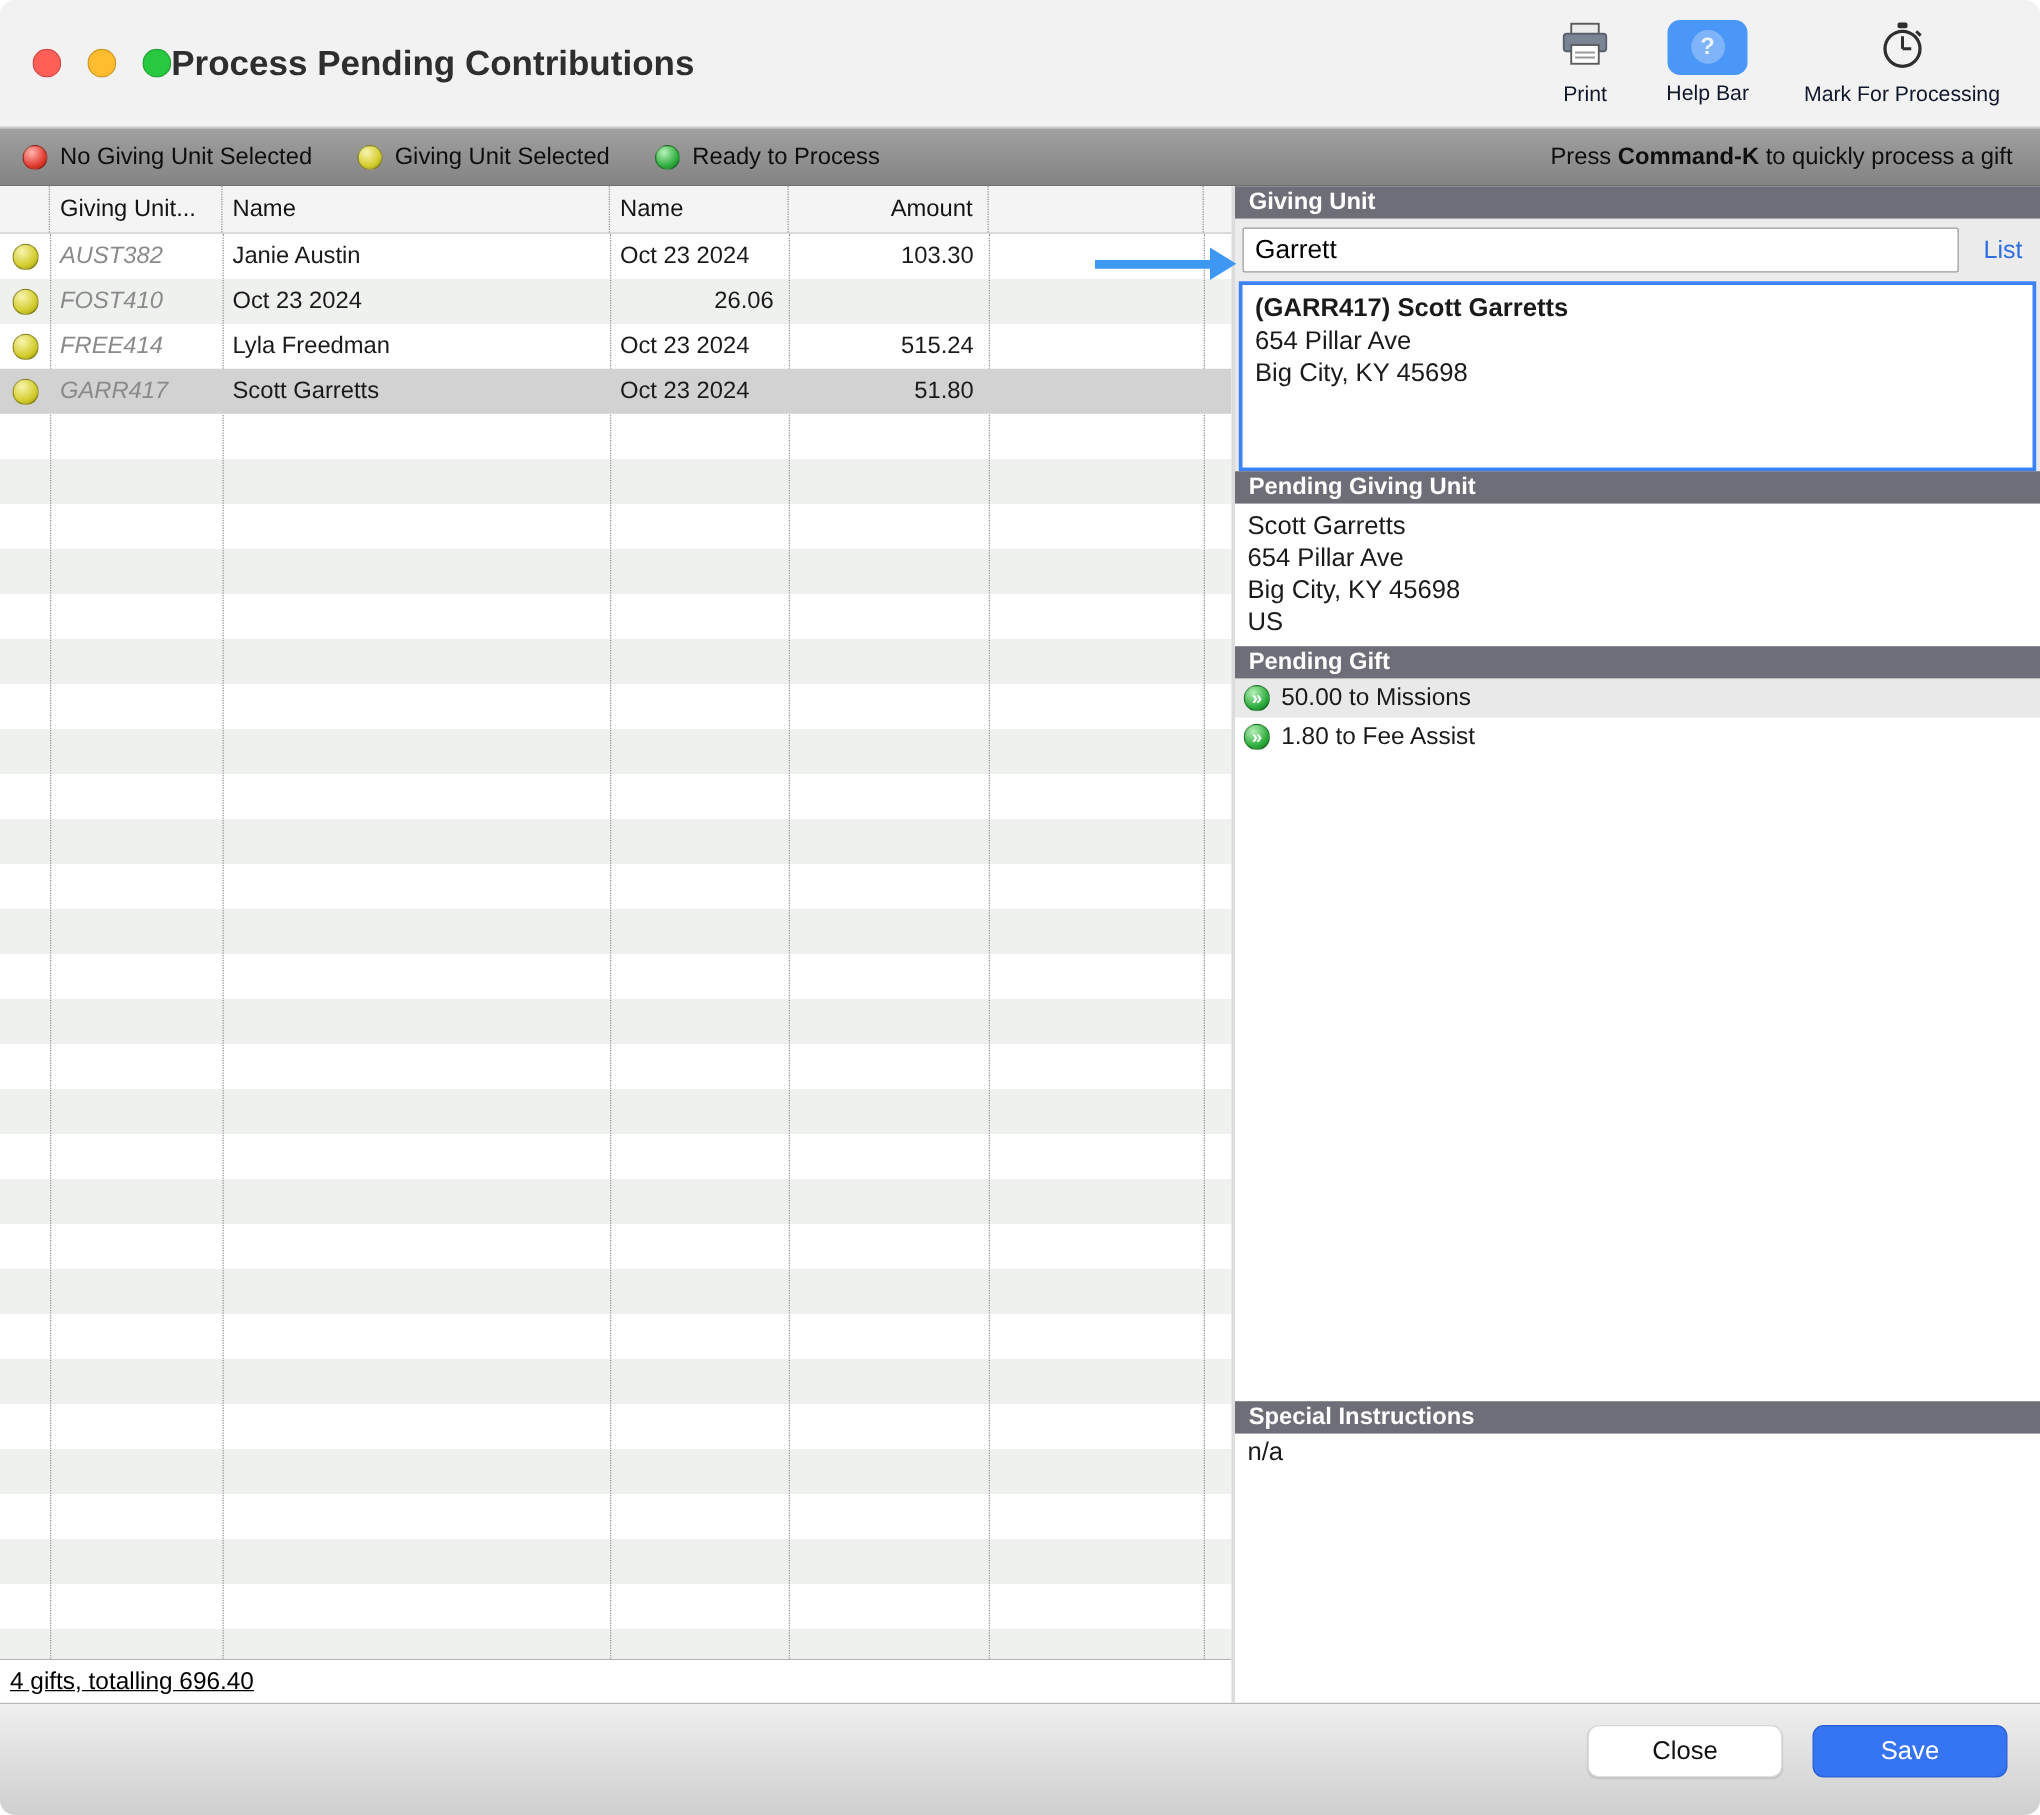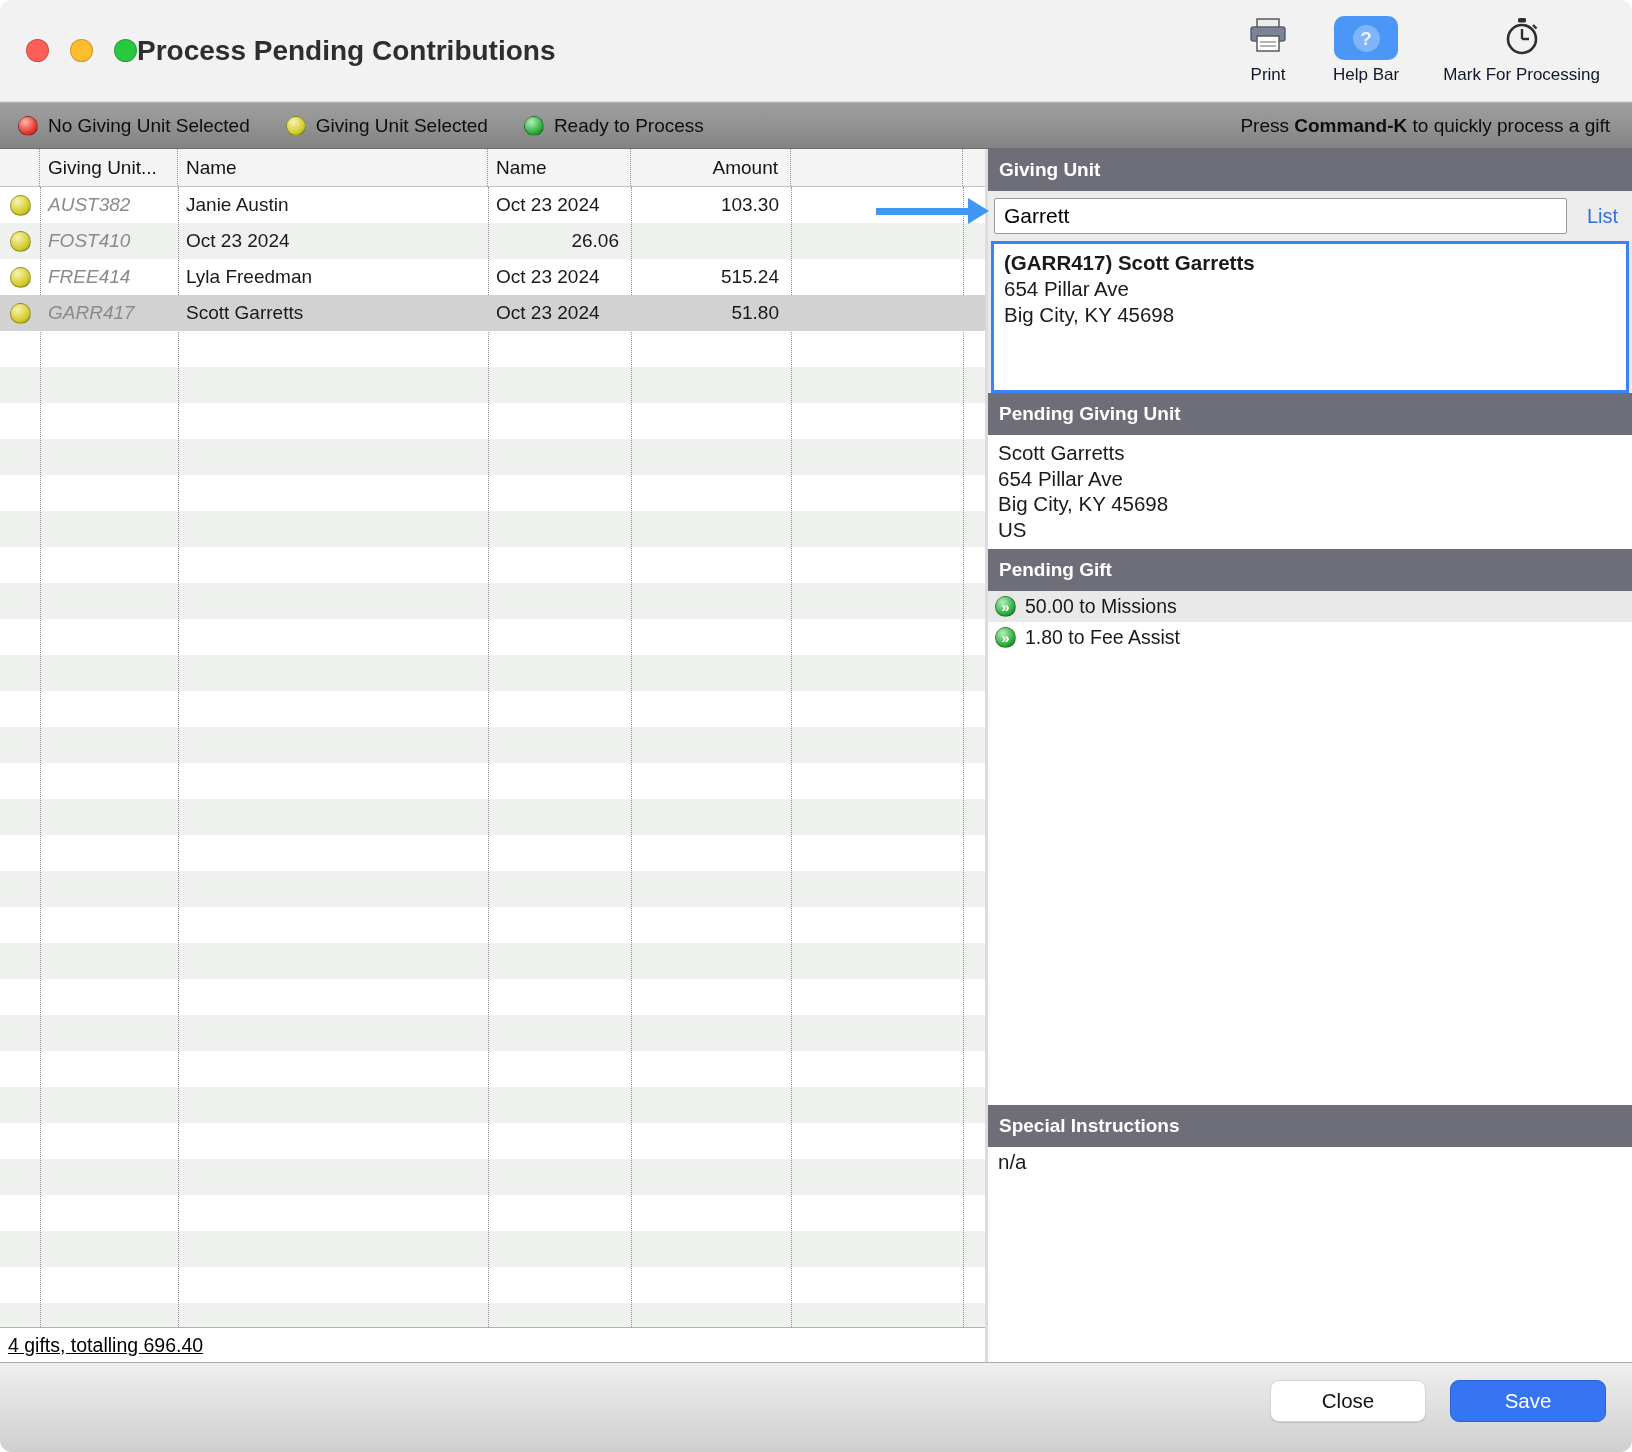--- a/index.html
+++ b/index.html
@@ -86,21 +86,21 @@
     background: radial-gradient(circle at 35% 28%, #f8f4ae, #d3cd2e 62%, #96900f); }
 
   .table-status {
     height: 35px; background: #ffffff; border-top: 1px solid #b3b3b3;
     font-size: 19.5px; display: flex; align-items: center; padding-left: 8px; color: #000; text-decoration: underline;
   }
 
   
   .panel { flex: 1; display: flex; flex-direction: column; background: #e9e9e9; }
   .sec-header {
-    height: 42px; background: #6e6e79; color: #ffffff;
+    height: 26px; background: #6e6e79; color: #ffffff;
     font-size: 19px; font-weight: 600; display: flex; align-items: center; padding-left: 11px;
     flex: 0 0 auto;
   }
   .search-row { height: 50px; display: flex; align-items: center; padding: 0 10px 0 6px; gap: 20px; background: #ececec; flex: 0 0 auto; }
   .search-row input {
     flex: 1; height: 36px; border: 1px solid #9a9a9a; border-radius: 2px;
     font-family: "Liberation Sans", sans-serif; font-size: 21px; padding: 0 9px; background: #fff; color: #000;
     outline: none;
   }
   .list-link { font-size: 20px; color: #2f6fe0; cursor: pointer; padding-right: 4px; }

